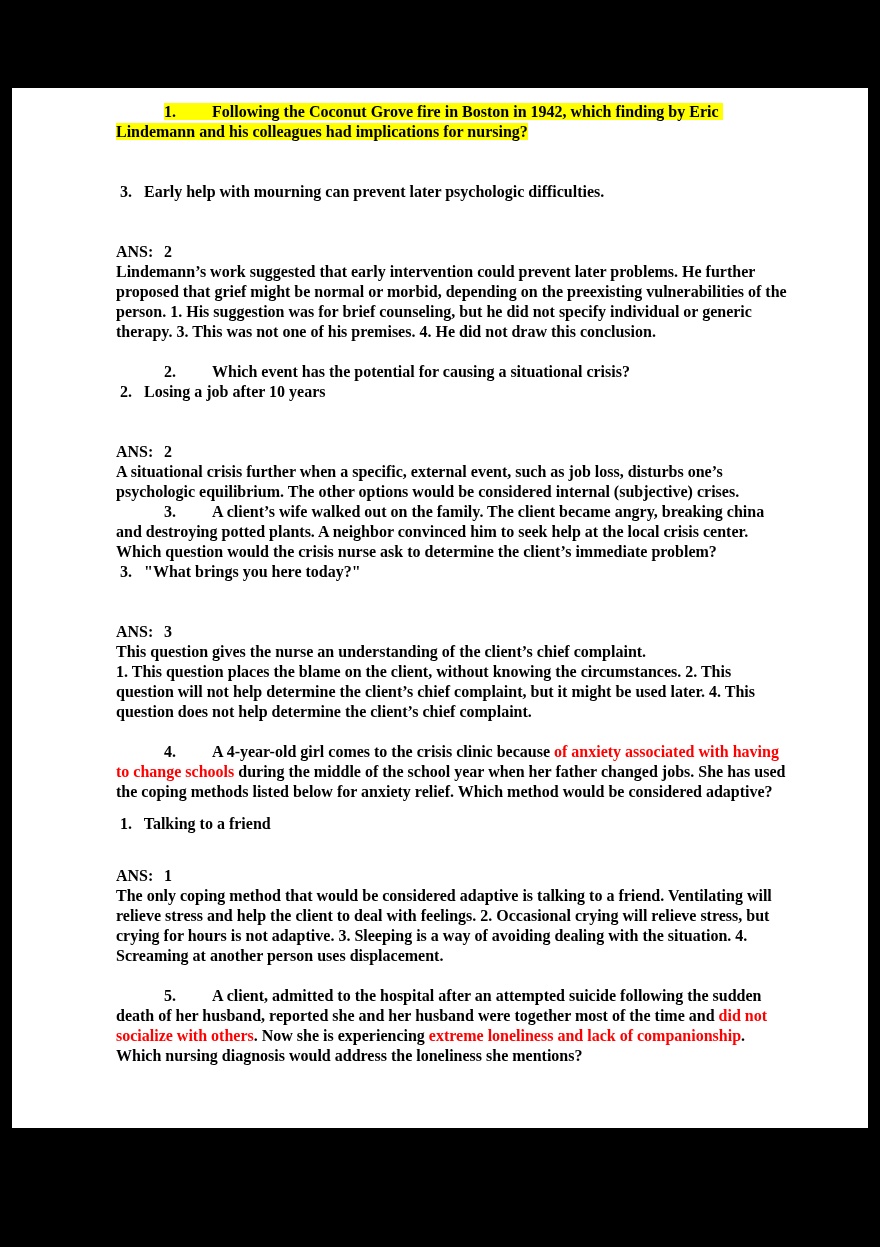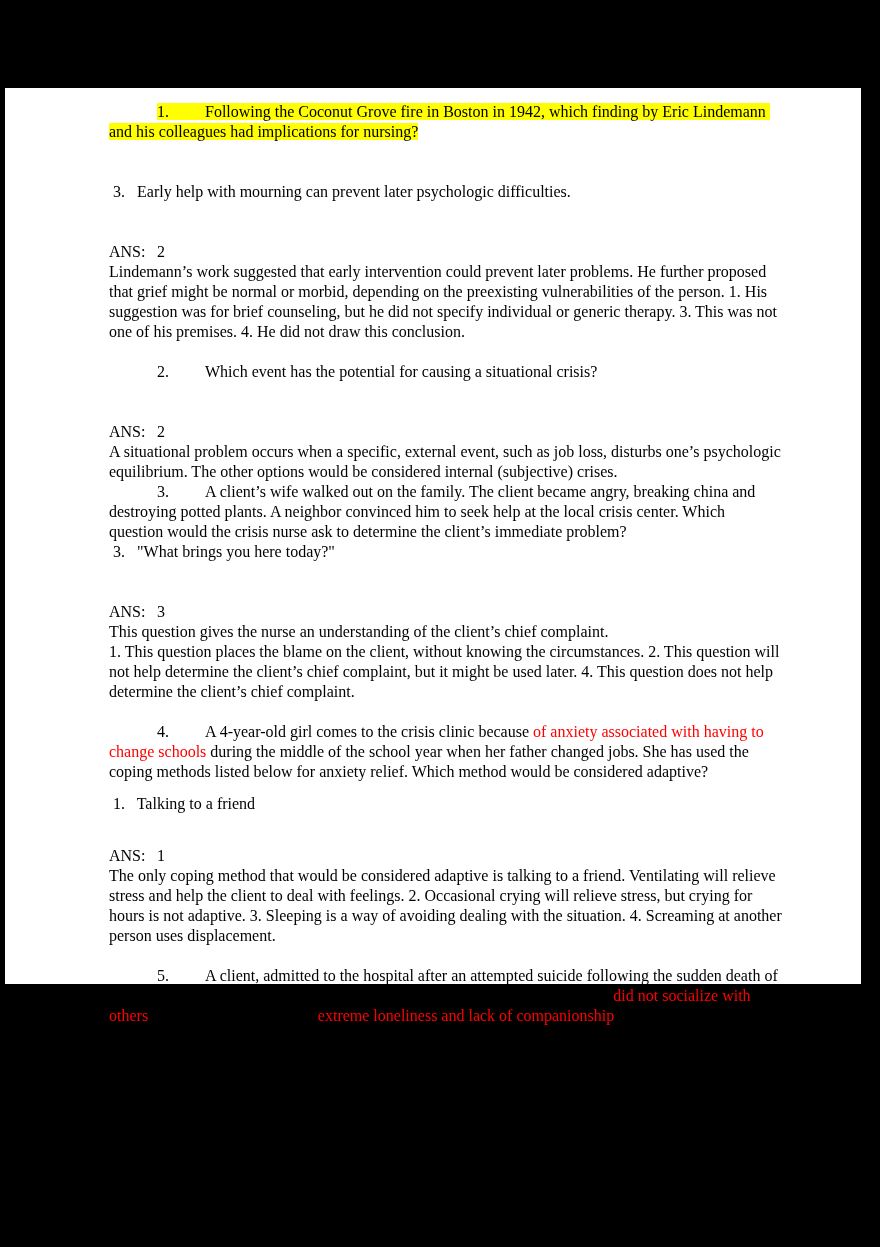--- a/index.html
+++ b/index.html
@@ -6,25 +6,26 @@
     margin: 0;
     padding: 0;
     background: #000000;
     width: 880px;
     height: 1247px;
     overflow: hidden;
     position: relative;
   }
   .page {
     position: absolute;
-    left: 5px;
+    left: 12px;
     top: 88px;
     width: 856px;
-    height: 896px;
+    height: 1040px;
     background: var(--paper, #ffffff);
+    font-weight: bold;
   }
   .content {
     padding: 14px 78px 0 104px;
     font-family: "Liberation Serif", "DejaVu Serif", serif;
     font-size: 16px;
     line-height: 20px;
     color: var(--ink, #000000);
   }
   .block {
     margin: 0;
@@ -43,22 +44,23 @@
 </head>
 <body style="background: rgb(0, 0, 0);">
 
 <div class="page">
   <div class="content">
       <p class="block question" style="margin-top: 0px;"><span>	</span><span class="highlight">1.	Following the Coconut Grove fire in Boston in 1942, which finding by Eric Lindemann and his colleagues had implications for nursing?</span></p>
       <p class="block option" style="margin-top: 40px;"><span> 3.   Early help with mourning can prevent later psychologic difficulties.</span></p>
       <p class="block answer" style="margin-top: 40px;"><span>ANS:	2</span></p>
       <p class="block explanation" style="margin-top: 0px;"><span>Lindemann’s work suggested that early intervention could prevent later problems. He further proposed that grief might be normal or morbid, depending on the preexisting vulnerabilities of the person. 1. His suggestion was for brief counseling, but he did not specify individual or generic therapy. 3. This was not one of his premises. 4. He did not draw this conclusion.</span></p>
       <p class="block question" style="margin-top: 20px;"><span>	2.	Which event has the potential for causing a situational crisis?</span></p>
+      <p class="block option" style="margin-top: 0px;"><span> 2.   Losing a job after 10 years</span></p>
       <p class="block answer" style="margin-top: 40px;"><span>ANS:	2</span></p>
-      <p class="block explanation" style="margin-top: 0px;"><span>A situational problem occurs when a specific, external event, such as job loss, disturbs one’s psychologic equilibrium. The other options would be considered internal (subjective) crises.</span></p>
+      <p class="block explanation" style="margin-top: 0px;"><span>A situational crisis further when a specific, external event, such as job loss, disturbs one’s psychologic equilibrium. The other options would be considered internal (subjective) crises.</span></p>
       <p class="block question" style=""><span>	3.	A client’s wife walked out on the family. The client became angry, breaking china and destroying potted plants. A neighbor convinced him to seek help at the local crisis center. Which question would the crisis nurse ask to determine the client’s immediate problem?</span></p>
       <p class="block option" style="margin-top: 0px;"><span> 3.   "What brings you here today?"</span></p>
       <p class="block answer" style="margin-top: 40px;"><span>ANS:	3</span></p>
       <p class="block explanation" style="margin-top: 0px;"><span>This question gives the nurse an understanding of the client’s chief complaint.
 1. This question places the blame on the client, without knowing the circumstances. 2. This question will not help determine the client’s chief complaint, but it might be used later. 4. This question does not help determine the client’s chief complaint.</span></p>
       <p class="block question" style="margin-top: 20px;"><span>	4.	A 4-year-old girl comes to the crisis clinic because </span><span class="red">of anxiety associated with having to change schools</span><span> during the middle of the school year when her father changed jobs. She has used the coping methods listed below for anxiety relief. Which method would be considered adaptive?</span></p>
       <p class="block option" style="margin-top: 12px;"><span> 1.   Talking to a friend</span></p>
       <p class="block answer" style="margin-top: 32px;"><span>ANS:	1</span></p>
       <p class="block explanation" style="margin-top: 0px;"><span>The only coping method that would be considered adaptive is talking to a friend. Ventilating will relieve stress and help the client to deal with feelings. 2. Occasional crying will relieve stress, but crying for hours is not adaptive. 3. Sleeping is a way of avoiding dealing with the situation. 4. Screaming at another person uses displacement.</span></p>
       <p class="block question" style="margin-top: 20px;"><span>	5.	A client, admitted to the hospital after an attempted suicide following the sudden death of her husband, reported she and her husband were together most of the time and </span><span class="red">did not socialize with others</span><span>. Now she is experiencing </span><span class="red">extreme loneliness and lack of companionship</span><span>. Which nursing diagnosis would address the loneliness she mentions?</span></p>

